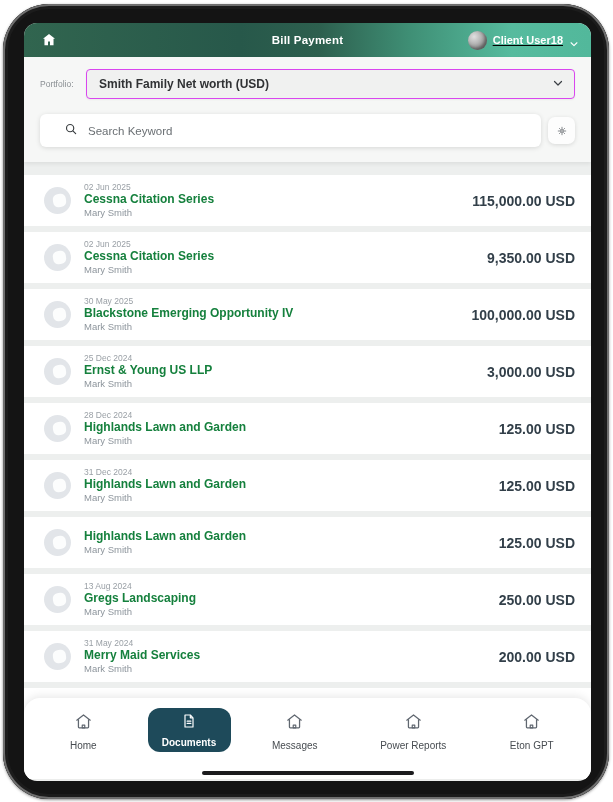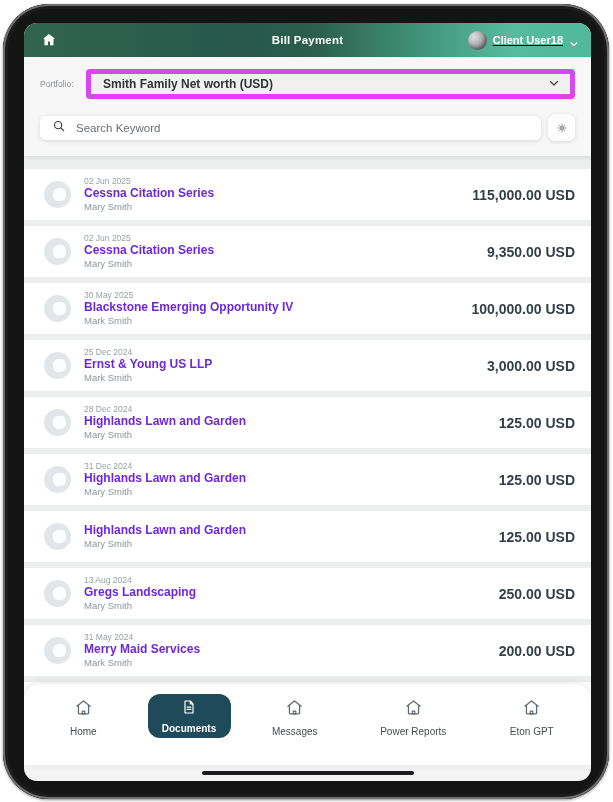--- a/index.html
+++ b/index.html
@@ -38,30 +38,30 @@
   .chev { width:10px; height:10px; }
 
   
   .toppanel {
     background:#f6f7f6; padding:12px 16px 15px 16px;
     box-shadow:0 2px 4px rgba(0,0,0,.07); position:relative; z-index:2;
   }
   .portfolio-row { display:flex; align-items:center; }
   .portfolio-label { width:46px; font-size:8.5px; color:#8a8f93; flex:0 0 auto; }
   .portfolio-select {
-    flex:1; height:30px; background:#f0f1f0; border:5px solid #d946ef; border-radius:4px;
+    flex:1; height:30px; background:#f0f1f0; border:1px solid #d946ef; border-radius:4px;
     display:flex; align-items:center; padding:0 10px 0 12px; cursor:pointer;
     box-shadow:0 1px 2px rgba(0,0,0,.05);
   }
   .portfolio-value { flex:1; font-size:12px; font-weight:bold; color:#303234; }
   .search-row { display:flex; align-items:center; margin-top:15px; gap:7px; }
   .search-bar {
-    flex:1; height:24px; background:#fff; border-radius:6px;
+    flex:1; height:33px; background:#fff; border-radius:6px;
     box-shadow:0 1px 5px rgba(0,0,0,.13);
-    display:flex; align-items:center; padding:0 10px 0 12px;
+    display:flex; align-items:center; padding:0 10px 0 24px;
   }
   .search-bar svg { flex:0 0 auto; }
   .search-input {
     flex:1; border:none; outline:none; background:transparent; margin-left:10px;
     font-size:11.5px; color:#333; font-family:"Liberation Sans",sans-serif;
   }
   .search-input::placeholder { color:#6a6f73; opacity:1; }
   .mini-btn {
     width:27px; height:27px; background:#fdfdfd; border-radius:7px;
     box-shadow:0 1px 4px rgba(0,0,0,.13);
@@ -77,27 +77,27 @@
   .tx-avatar {
     width:27px; height:27px; border-radius:50%; background:#e2e5e9;
     position:relative; flex:0 0 auto; margin-right:13px;
   }
   .tx-avatar::after {
     content:""; position:absolute; left:9px; top:7px; width:13px; height:13px;
     background:#fcfdfd; border-radius:5px; transform:rotate(-8deg);
   }
   .tx-main { flex:1; min-width:0; display:flex; flex-direction:column; line-height:1.25; }
   .tx-date { font-size:8.5px; color:#9aa0a6; }
-  .tx-name { font-size:12px; font-weight:bold; color:#6d28d9; white-space:nowrap; }
+  .tx-name { font-size:12px; font-weight:bold; color:#15803d; white-space:nowrap; }
   .tx-owner { font-size:9.5px; color:#8d959c; }
   .tx-amount { font-size:14px; font-weight:bold; color:#323f49; margin-left:12px; white-space:nowrap; }
 
   
   .navsheet {
-    position:absolute; left:0; right:0; bottom:16px; height:81px; background:#fff;
+    position:absolute; left:0; right:0; bottom:2px; height:81px; background:#fff;
     border-radius:16px 16px 0 0; box-shadow:0 -2px 8px rgba(0,0,0,.09);
     display:flex; align-items:flex-start; padding-top:10px; z-index:5;
   }
   .nav-item {
     flex:1; display:flex; flex-direction:column; align-items:center; gap:5px;
     cursor:pointer; padding-top:4px;
   }
   .nav-item .nav-label { font-size:10px; color:#474c51; }
   .nav-item svg { width:19px; height:19px; }
   .nav-item.active {

